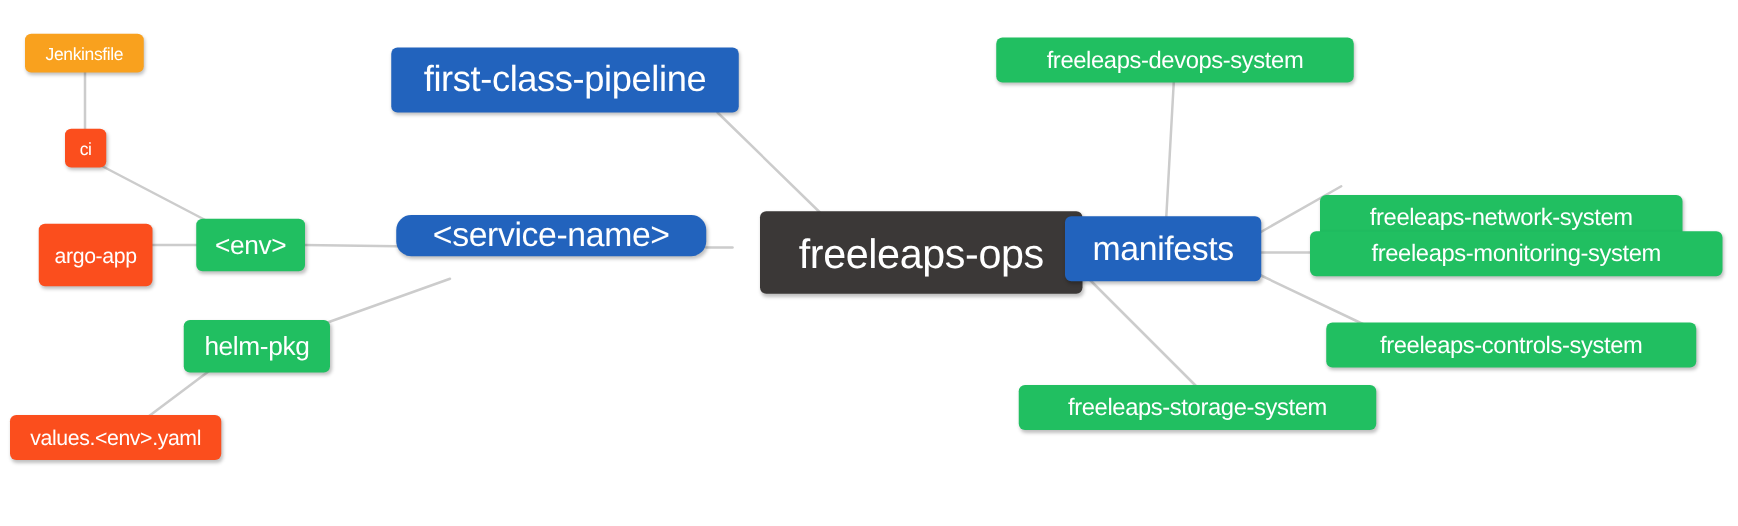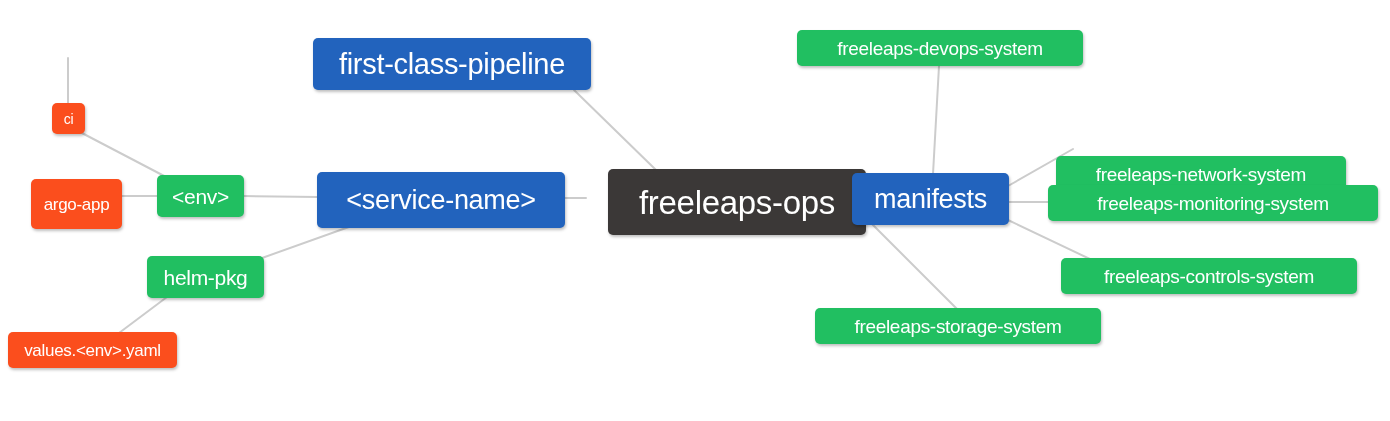--- a/index.html
+++ b/index.html
@@ -56,34 +56,35 @@
     <line class="edge" x1="574" y1="90" x2="656" y2="170"></line>
     <line class="edge" x1="565" y1="198" x2="586" y2="198"></line>
     <line class="edge" x1="842" y1="202" x2="853" y2="202"></line>
     <line class="edge" x1="933" y1="174" x2="939" y2="66"></line>
     <line class="edge" x1="1008" y1="186" x2="1073" y2="149"></line>
     <line class="edge" x1="1008" y1="202" x2="1050" y2="202"></line>
     <line class="edge" x1="1008" y1="220" x2="1092" y2="260"></line>
     <line class="edge" x1="872" y1="224" x2="957" y2="309"></line>
   </svg>
 
+  <div class="node orange" style="left:20px;   top:27px;  width:95px;  height:31px; font-size:14px;">Jenkinsfile</div>
 
   <div class="node red" style="left:52px;   top:103px; width:33px;  height:31px; font-size:14px;">ci</div>
 
   <div class="node red" style="left:31px;   top:179px; width:91px;  height:50px; font-size:17px;">argo-app</div>
 
   <div class="node green" style="left:157px;  top:175px; width:87px;  height:42px; font-size:21px;">&lt;env&gt;</div>
 
   <div class="node green" style="left:147px;  top:256px; width:117px; height:42px; font-size:21px;">helm-pkg</div>
 
   <div class="node red" style="left:8px;    top:332px; width:169px; height:36px; font-size:17px;">values.&lt;env&gt;.yaml</div>
 
   <div class="node blue" style="left:313px;  top:38px;  width:278px; height:52px; font-size:29px;">first-class-pipeline</div>
 
-  <div class="node blue" style="left:317px;  top:172px; width:248px; height:56px; font-size:27px;">&lt;service-name&gt;</div>
+  <div class="node blue" style="left:317px;  top:172px; width:248px; height:33px; font-size:27px;border-radius:12px;">&lt;service-name&gt;</div>
 
   <div class="node dark" style="left:585px;  top:169px; width:258px; height:66px; font-size:33px;">freeleaps-ops</div>
 
   <div class="node blue" style="left:852px;  top:173px; width:157px; height:52px; font-size:27px;">manifests</div>
 
   <div class="node green" style="left:797px;  top:30px;  width:286px; height:36px; font-size:19px;">freeleaps-devops-system</div>
 
   <div class="node green" style="left:1056px; top:112px; width:290px; height:36px; font-size:19px;margin-top:44px;">freeleaps-network-system</div>
 
   <div class="node green" style="left:1048px; top:185px; width:330px; height:36px; font-size:19px;">freeleaps-monitoring-system</div>

